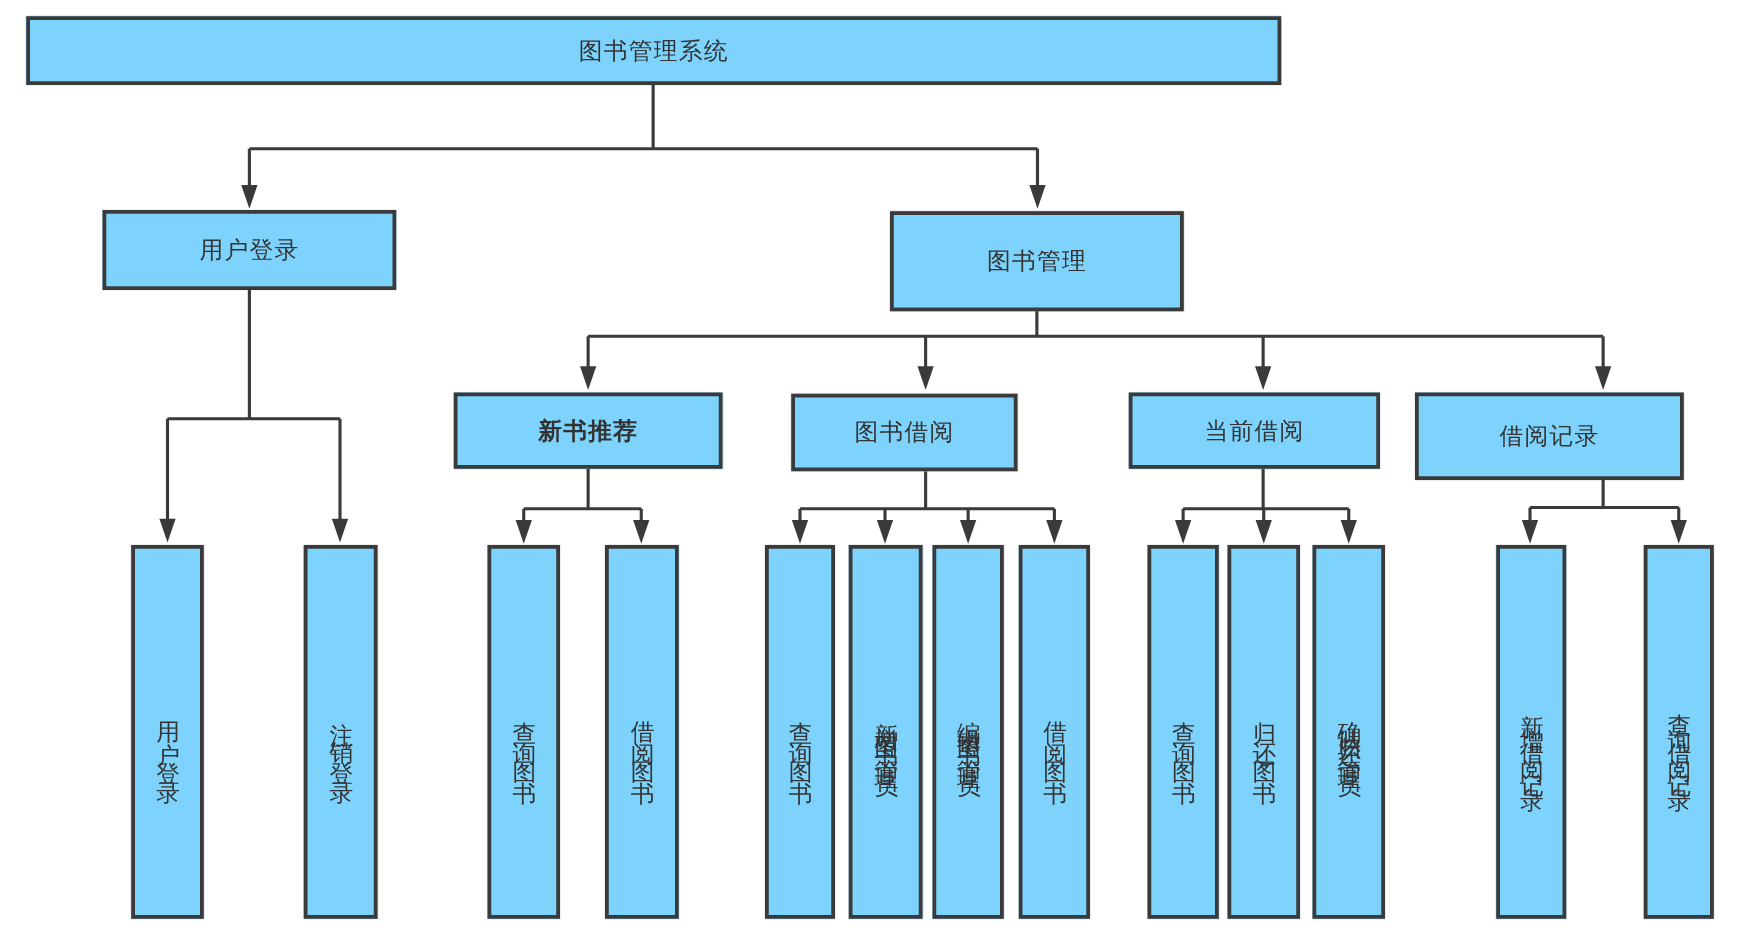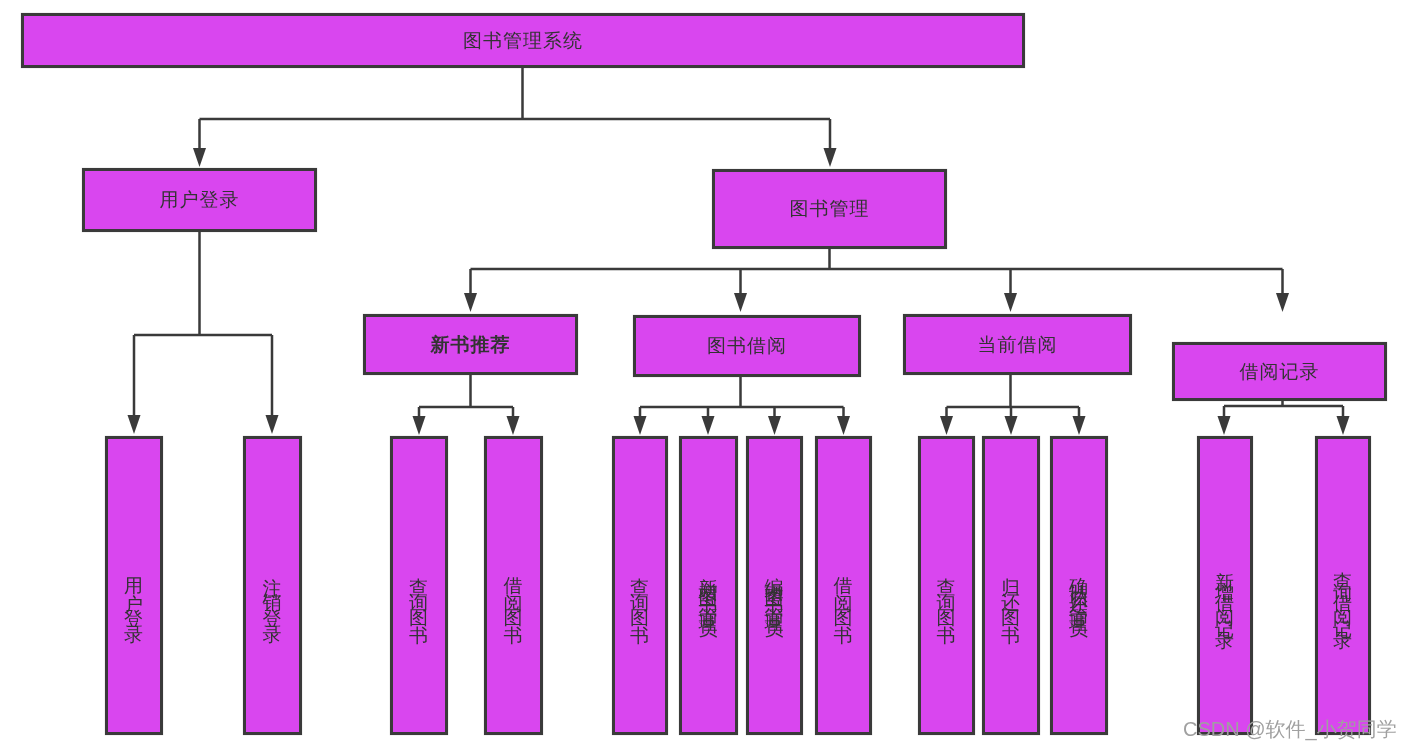--- a/index.html
+++ b/index.html
@@ -13,21 +13,21 @@
     overflow: hidden;
   }
   .connectors {
     position: absolute;
     left: 0; top: 0;
     width: 1405px; height: 747px;
     z-index: 1;
   }
   .box {
     position: absolute;
-    background: #d946ef;
+    background: #7dd3fc;
     border: 3px solid #3a3a3a;
     display: flex;
     align-items: center;
     justify-content: center;
     z-index: 2;
     box-shadow: 0 0 1px rgba(60,60,60,.4);
   }
   .hlabel {
     font-size: 19px;
     color: #333333;
@@ -110,27 +110,27 @@
   <div class="box" style="left:82px; top:168px; width:235px; height:64px;">
     <span class="hlabel">用户登录</span>
   </div>
   <div class="box" style="left:712px; top:169px; width:235px; height:80px;">
     <span class="hlabel">图书管理</span>
   </div>
 
   <div class="box" style="left:363px; top:314px; width:215px; height:61px;font-weight:bold;">
     <span class="hlabel">新书推荐</span>
   </div>
-  <div class="box" style="left:633px; top:315px; width:228px; height:62px;">
+  <div class="box" style="left:633px; top:315px; width:181px; height:62px;">
     <span class="hlabel">图书借阅</span>
   </div>
-  <div class="box" style="left:903px; top:314px; width:229px; height:61px;">
+  <div class="box" style="left:903px; top:314px; width:201px; height:61px;">
     <span class="hlabel">当前借阅</span>
   </div>
-  <div class="box" style="left:1172px; top:314px; width:215px; height:59px;margin-top:28px;">
+  <div class="box" style="left:1132px; top:314px; width:215px; height:70px;">
     <span class="hlabel">借阅记录</span>
   </div>
 
   <div class="box" style="left:105px; top:436px; width:58px; height:299px;">
     <span class="vlabel sp-l">用户登录</span>
   </div>
   <div class="box" style="left:243px; top:436px; width:59px; height:299px;">
     <span class="vlabel sp-l">注销登录</span>
   </div>
 
@@ -164,15 +164,14 @@
     <span class="vlabel sp-s">确认归还（管理员）</span>
   </div>
 
   <div class="box" style="left:1197px; top:436px; width:56px; height:299px;">
     <span class="vlabel sp-m">新增借阅记录</span>
   </div>
   <div class="box" style="left:1315px; top:436px; width:56px; height:299px;">
     <span class="vlabel sp-m">查询借阅记录</span>
   </div>
 
-  <div class="watermark">CSDN @软件_小贺同学</div>
 
 </div>
 
 </body></html>

